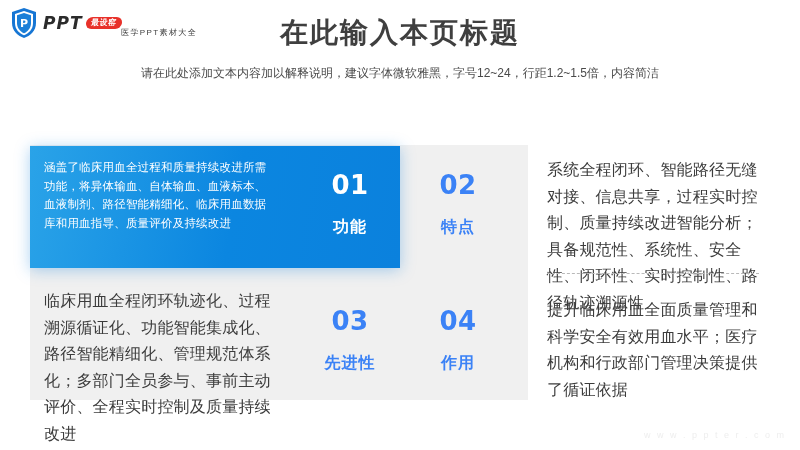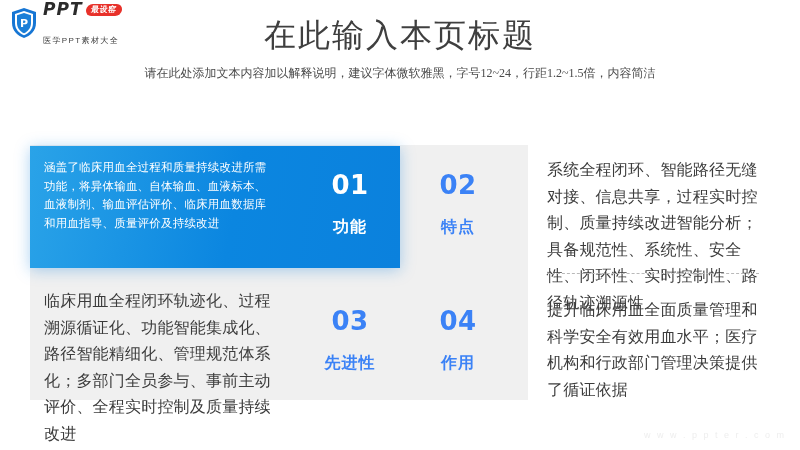--- a/index.html
+++ b/index.html
@@ -27,21 +27,21 @@
   #logo .shield {
     width: 28px;
     height: 32px;
     position: relative;
     flex: 0 0 auto;
     margin-right: 5px;
   }
   #logo .shield svg { display: block; }
   #logo .wordmark {
     display: flex;
-    flex-direction: column;
+    flex-direction: row;
     justify-content: center;
     line-height: 1;
   }
   #logo .row1 {
     display: flex;
     align-items: center;
   }
   #logo .ppt {
     font-family: "DejaVu Sans", sans-serif;
     font-weight: bold;
@@ -70,35 +70,34 @@
     white-space: nowrap;
   }
 
   
   #page-title {
     position: absolute;
     top: 14px;
     left: 0;
     width: 800px;
     text-align: center;
-    font-size: 32px;
-    font-weight: normal;
+    font-size: 28px;
+    font-weight: bold;
     color: #3f3f3f;
     letter-spacing: 2px;
   }
   #subtitle {
     position: absolute;
     top: 62px;
     left: 0;
     width: 800px;
     text-align: center;
     font-size: 12px;
     color: #4a4a4a;
     line-height: 1.85;
-    font-family: Liberation Serif, serif;
   }
   #subtitle div { white-space: nowrap; }
 
   
   #center-panel {
     position: absolute;
     left: 30px;
     top: 145px;
     width: 498px;
     height: 255px;
@@ -209,21 +208,21 @@
 </div>
 
 <div id="page-title">在此输入本页标题</div>
 <div id="subtitle">
   <div>请在此处添加文本内容加以解释说明，建议字体微软雅黑，字号12~24，行距1.2~1.5倍，内容简洁</div>
 </div>
 
 <div id="center-panel"></div>
 
 <div id="blue-card">
-  <div class="card-text">涵盖了临床用血全过程和质量持续改进所需功能，将异体输血、自体输血、血液标本、血液制剂、输血评估评价、临床用血数据库和用血指导、质量评价及持续改进</div>
+  <div class="card-text">涵盖了临床用血全过程和质量持续改进所需功能，将异体输血、自体输血、血液标本、血液制剂、路径智能精细化、临床用血数据库和用血指导、质量评价及持续改进</div>
 </div>
 
 <div class="num-block on-blue" id="block-01">
   <div class="num">01</div>
   <div class="lbl">功能</div>
 </div>
 
 <div class="num-block on-gray" id="block-02">
   <div class="num">02</div>
   <div class="lbl">特点</div>

